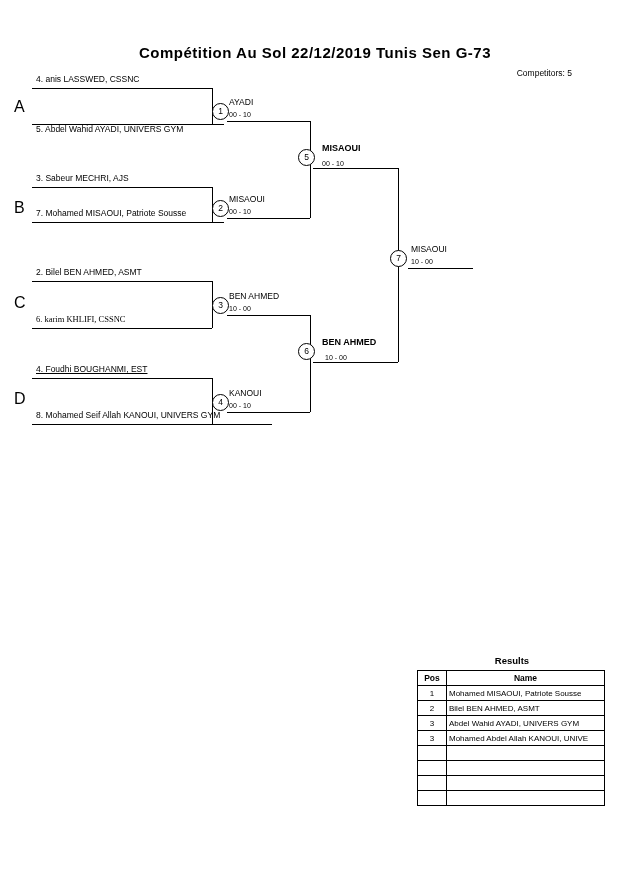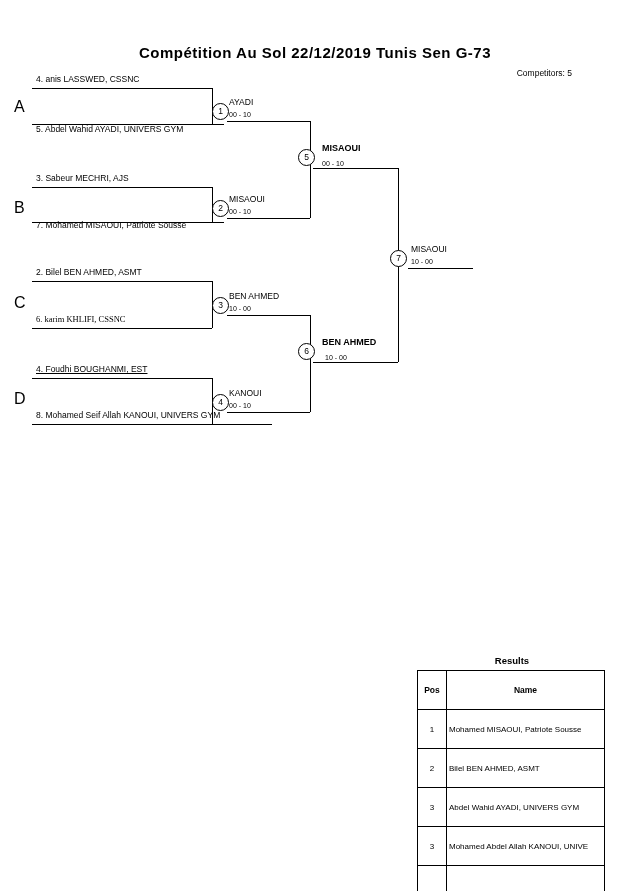--- a/index.html
+++ b/index.html
@@ -39,21 +39,21 @@
   
   #results-wrap{position:absolute;left:417px;top:655px;width:190px;}
   #results-title{
     text-align:center;font-size:9.5px;font-weight:bold;margin-bottom:4px;
   }
   table.results{
     border-collapse:collapse;width:188px;border:1px solid #000;
   }
   table.results td,table.results th{
     border:1px solid #000;font-size:8px;font-weight:normal;height:14px;
-    padding:12px 2px;
+    padding:0 2px;
     margin-top:40px;
   }
   table.results th{font-weight:bold;font-size:8.5px;text-align:center;}
   td.pos{width:24px;text-align:center;}
   td.nm{text-align:left;padding-left:6px;white-space:nowrap;overflow:hidden;}
 </style>
 </head>
 <body>
 
 <div class="page">
@@ -68,21 +68,21 @@
 
   <div class="pname" style="left:36px;top:74px;">4. anis LASSWED, CSSNC</div>
   <div class="hline" style="left:32px;top:88px;width:180px;"></div>
 
   <div class="pname" style="left:36px;top:110px;margin-top:14px;">5. Abdel Wahid AYADI, UNIVERS GYM</div>
   <div class="hline" style="left:32px;top:124px;width:192px;"></div>
 
   <div class="pname" style="left:36px;top:173px;">3. Sabeur MECHRI, AJS</div>
   <div class="hline" style="left:32px;top:187px;width:180px;"></div>
 
-  <div class="pname" style="left:36px;top:220px;text-align:right;">7. Mohamed MISAOUI, Patriote Sousse</div>
+  <div class="pname" style="left:36px;top:208px;text-align:right;">7. Mohamed MISAOUI, Patriote Sousse</div>
   <div class="hline" style="left:32px;top:222px;width:192px;"></div>
 
   <div class="pname" style="left:36px;top:267px;">2. Bilel BEN AHMED, ASMT</div>
   <div class="hline" style="left:32px;top:281px;width:180px;"></div>
 
   <div class="pname" style="left:36px;top:314px;font-family:Liberation Serif, serif;">6. karim KHLIFI, CSSNC</div>
   <div class="hline" style="left:32px;top:328px;width:180px;"></div>
 
   <div class="pname" style="left:36px;top:364px;text-decoration:underline;">4. Foudhi BOUGHANMI, EST</div>
   <div class="hline" style="left:32px;top:378px;width:180px;"></div>

